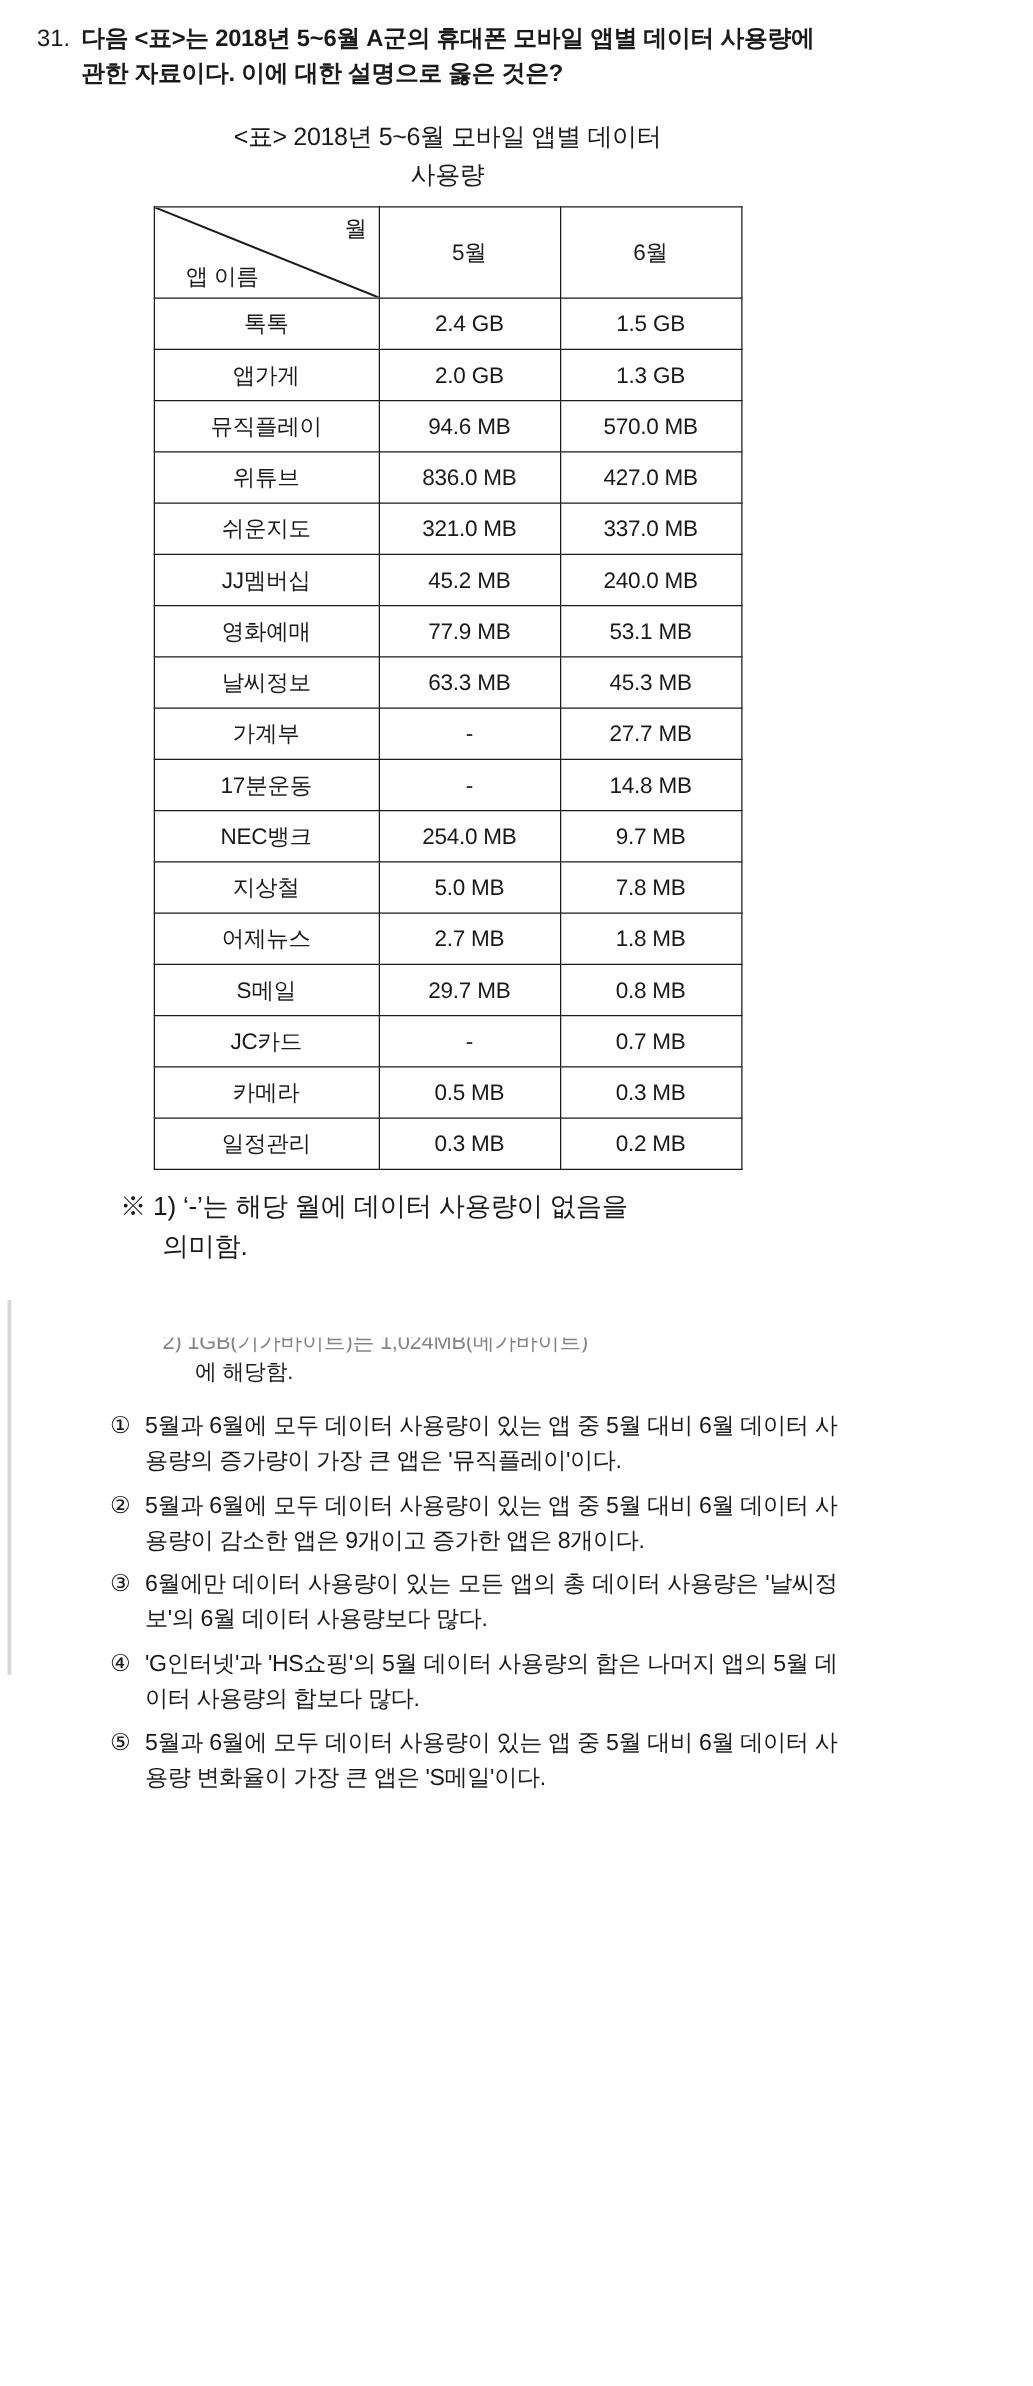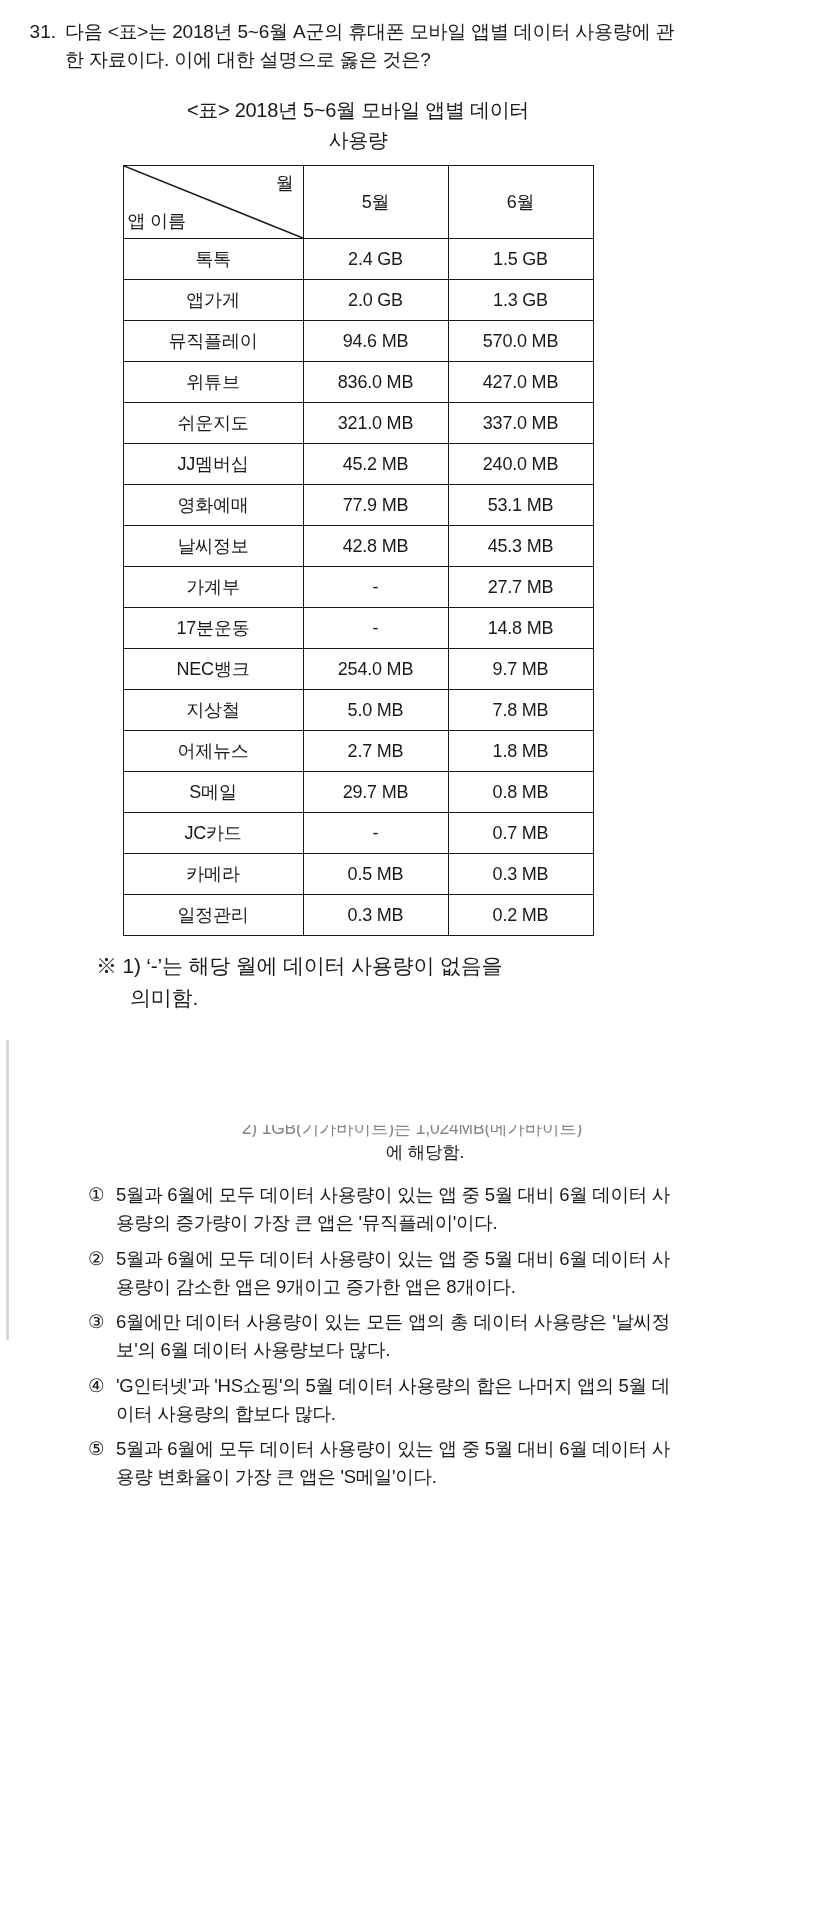--- a/index.html
+++ b/index.html
@@ -42,20 +42,21 @@
     flex: 0 0 auto;
     width: 34px;
     text-align: right;
     padding-right: 9px;
     font-size: 19px;
   }
   .q-text {
     flex: 1 1 auto;
     max-width: 610px;
     letter-spacing: -0.2px;
+    font-weight: bold;
   }
   .table-title {
     text-align: center;
     font-size: 20px;
     line-height: 1.5;
     margin: 22px 0 10px 0;
     letter-spacing: -0.3px;
     font-weight: normal;
   }
   .table-wrap {
@@ -93,46 +94,45 @@
     width: 100%; height: 100%;
   }
   .corner .lbl-top {
     position: absolute;
     right: 9px;
     top: 5px;
     font-size: 18px;
   }
   .corner .lbl-bot {
     position: absolute;
-    left: 4px;
+    left: 25px;
     bottom: 5px;
     font-size: 18px;
   }
   .hdr-month {
     height: 72px !important;
     font-size: 19px;
   }
   .note {
     margin: 14px 0 0 0;
     padding-left: 74px;
     font-size: 21px;
     line-height: 1.5;
     letter-spacing: -0.2px;
   }
   .note .note-line2 {
     padding-left: 34px;
   }
   .clipped-note {
-    margin-top: 112px;
+    margin-top: 57px;
     padding-left: 108px;
     font-size: 17.5px;
     line-height: 1.5;
     letter-spacing: -0.2px;
     position: relative;
-    text-align: center;
   }
   .clipped-note .cut {
     display: block;
     height: 12px;
     overflow: hidden;
     color: #555;
     opacity: .72;
   }
   .clipped-note .cut span { display: block; margin-top: -10px; }
   .clipped-note .line2 { padding-left: 26px; margin-top: 2px;}
@@ -227,21 +227,21 @@
             <td>45.2 MB</td>
             <td>240.0 MB</td>
           </tr>
         <tr>
             <td>영화예매</td>
             <td>77.9 MB</td>
             <td>53.1 MB</td>
           </tr>
         <tr>
             <td>날씨정보</td>
-            <td>42.8 MB</td>
+            <td>63.3 MB</td>
             <td>45.3 MB</td>
           </tr>
         <tr>
             <td>가계부</td>
             <td>-</td>
             <td>27.7 MB</td>
           </tr>
         <tr>
             <td>17분운동</td>
             <td>-</td>

